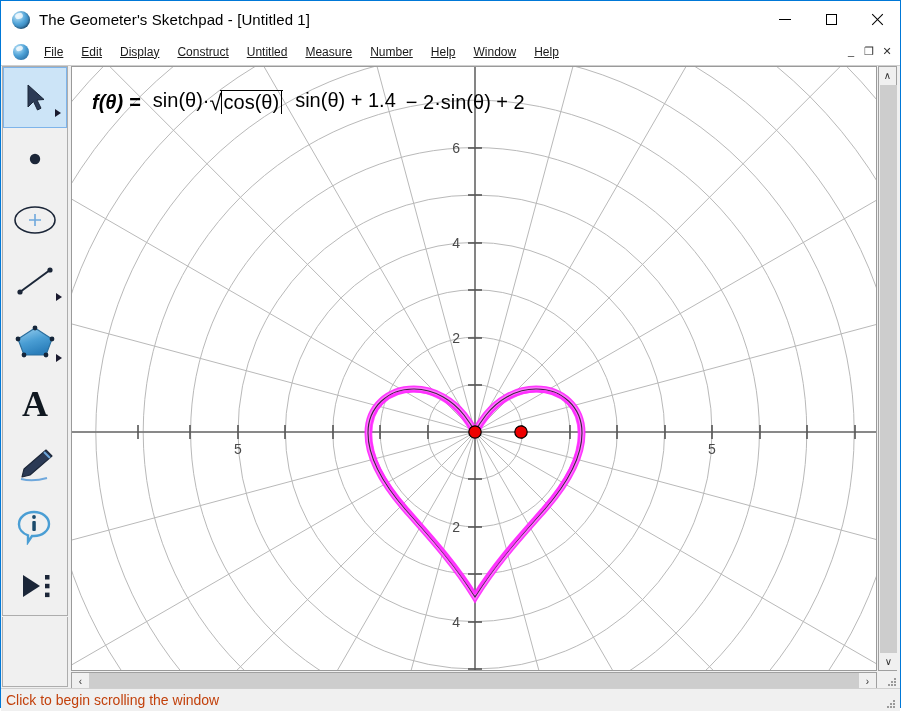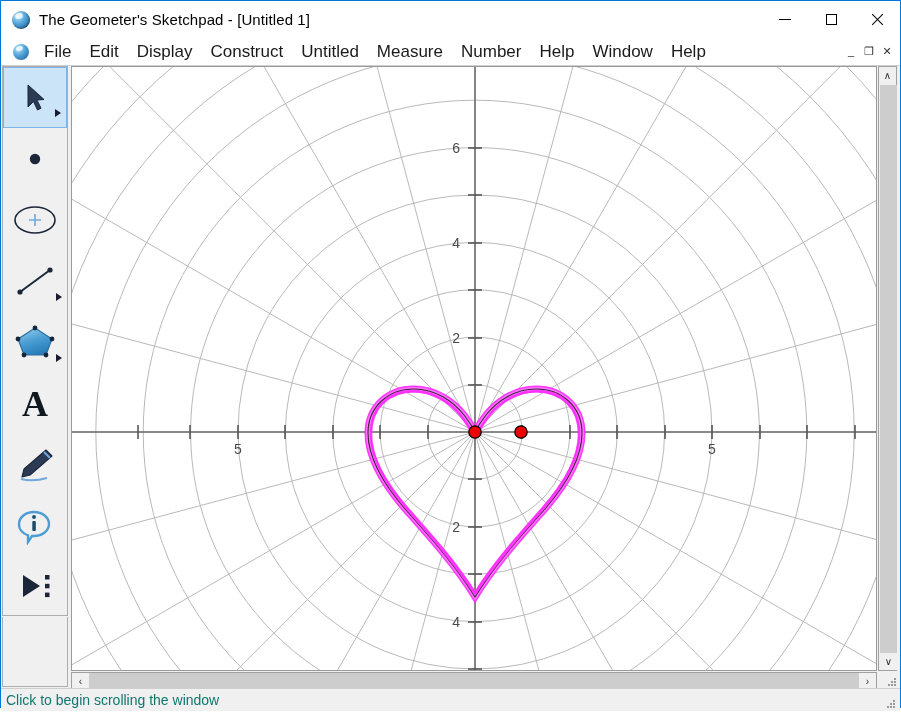--- a/index.html
+++ b/index.html
@@ -63,21 +63,21 @@
   }
   .menu-doc-icon .drop{
     position:absolute;left:0;top:0;width:16px;height:16px;border-radius:50%;
     background:radial-gradient(circle at 32% 28%, #bfe4f7 0%, #4fa3d8 45%, #1b5a8f 100%);
   }
   .menu-doc-icon .sheen{
     position:absolute;left:3px;top:2px;width:7px;height:5px;border-radius:50%;
     background:rgba(255,255,255,.75);transform:rotate(-20deg);
   }
   .menu-item{
-    padding:3px 9px;font-size:17px;color:#1a1a1a;cursor:default;white-space:nowrap;
+    padding:3px 9px;font-size:12px;color:#1a1a1a;cursor:default;white-space:nowrap;text-decoration:underline;
   }
   .mdi-btns{position:absolute;right:4px;top:4px;display:flex;gap:0px;}
   .mdi-btn{
     width:18px;height:18px;display:flex;align-items:center;justify-content:center;
     font-size:11px;color:#333;
   }
 
   
   .workspace{
     position:absolute;left:0;top:65px;width:899px;height:622px;background:#f0f0f0;
@@ -150,21 +150,21 @@
   .corner-grip{
     position:absolute;right:2px;bottom:2px;width:12px;height:12px;
   }
 
   
   .statusbar{
     position:absolute;left:0;top:687px;width:899px;height:23px;
     background:#f0f0f0;border-top:1px solid #cfcfcf;box-sizing:border-box;
     display:flex;align-items:center;
   }
-  .status-text{font-size:14px;color:#0f766e;padding-left:5px;white-space:nowrap;}
+  .status-text{font-size:14px;color:#c2410c;padding-left:5px;white-space:nowrap;}
   .grip{
     position:absolute;right:3px;bottom:3px;width:12px;height:12px;
   }
 </style>
 </head>
 <body>
 
 <div class="app">
 
   <div class="titlebar">
@@ -428,20 +428,23 @@
                    C507,393 491,419 470,443
                    C449,467 424,495 403,527" stroke="#ff2bff" stroke-width="2.6" opacity="0.8"></path>
         </g>
 
         <g>
           <circle cx="403" cy="365" r="6.2" fill="#ee0000" stroke="#000000" stroke-width="1.2"></circle>
           <circle cx="449" cy="365" r="6.2" fill="#ee0000" stroke="#000000" stroke-width="1.2"></circle>
         </g>
       </svg>
 
+      <div class="formula">
+        <span class="fx">f(θ)</span><span class="eq">=</span><span class="frac"><span class="num"><span>sin(θ)·</span><span class="sqrtsym">√</span><span class="radicand"><span class="absbar">cos(θ)</span></span></span><span class="bar"></span><span class="den">sin(θ) + 1.4</span></span><span class="tail">− 2·sin(θ) + 2</span>
+      </div>
     </div>
 
     <div class="vscroll">
       <div class="sb-arrow v-arrow">∧</div>
       <div class="v-thumb"></div>
       <div class="sb-arrow v-arrow" style="position:absolute;left:1px;bottom:0;">∨</div>
     </div>
 
     <div class="hscroll">
       <div class="sb-arrow h-arrow">‹</div>

